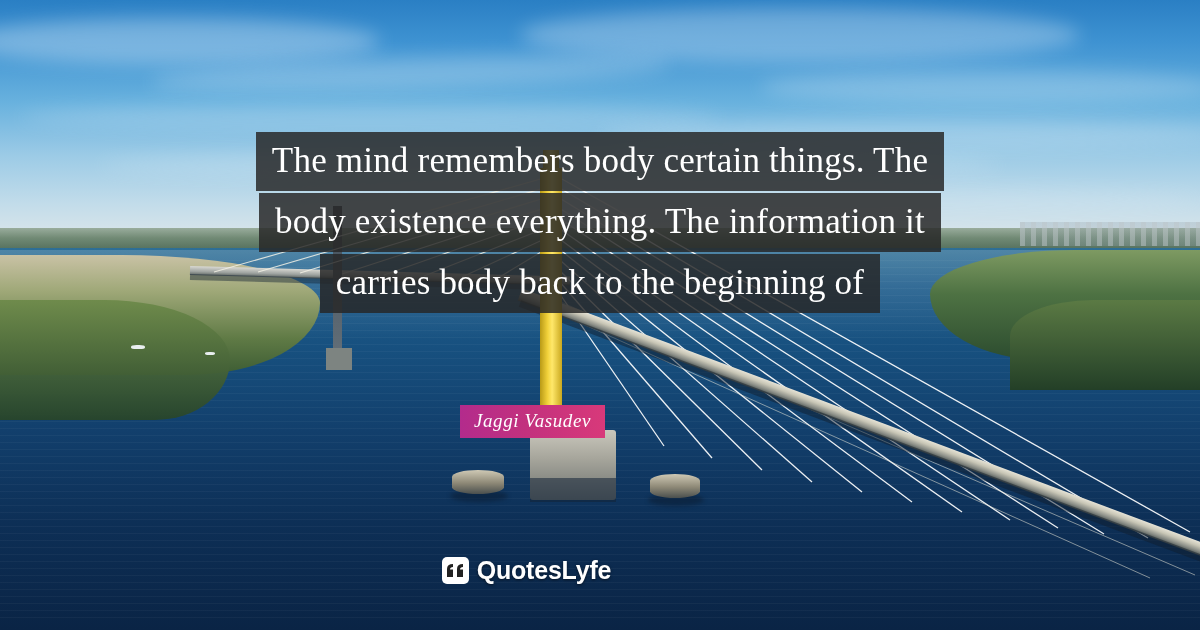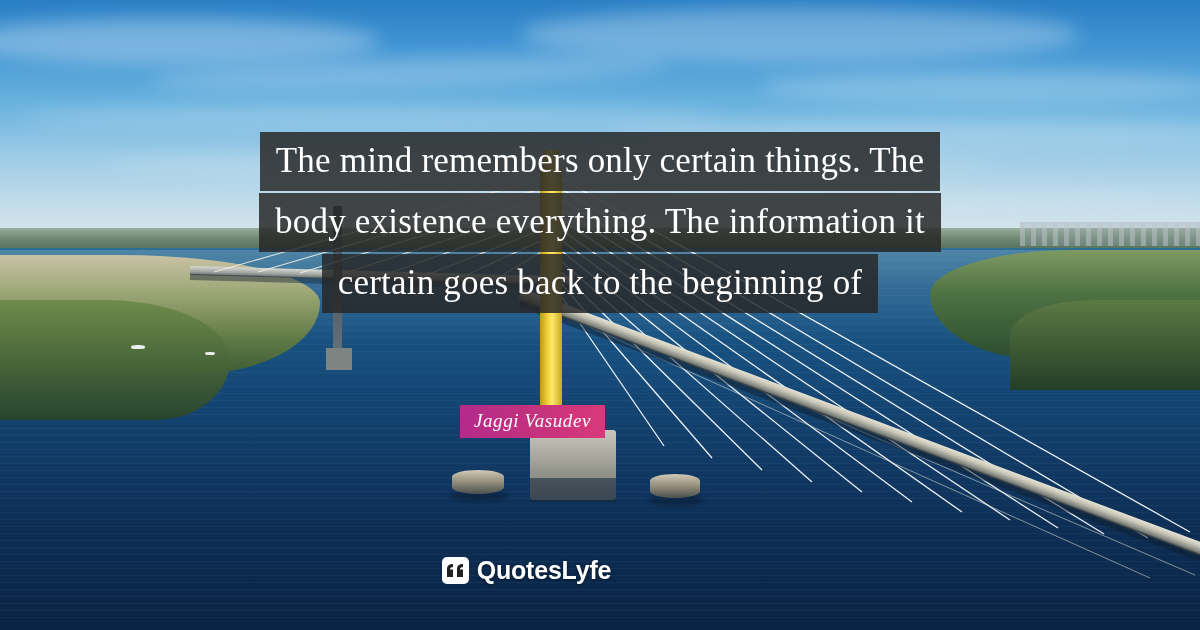--- a/index.html
+++ b/index.html
@@ -368,23 +368,23 @@
     <div class="p-shadow ps1"></div>
     <div class="p-shadow ps2"></div>
     <div class="piling p1"></div>
     <div class="piling p2"></div>
 
     <div class="boat b1"></div>
     <div class="boat b2"></div>
   </div>
 
   <div class="quote-block">
-    <div class="quote-line">The mind remembers only certain things. The</div><br>
+    <div class="quote-line">The mind remembers body certain things. The</div><br>
     <div class="quote-line">body existence everything. The information it</div><br>
-    <div class="quote-line">certain goes back to the beginning of</div><br>
+    <div class="quote-line">carries body back to the beginning of</div><br>
   </div>
 
   <div class="author-wrap">
     <span class="author">Jaggi Vasudev</span>
   </div>
 
   <div class="brand">
     <span class="brand-mark">
       <svg width="19" height="15" viewBox="0 0 19 15" aria-hidden="true">
         <path d="M1 14 L1 6 Q1 1 7 1 L7 4 Q4 4 4 6.5 L7 6.5 L7 14 Z" fill="#222222"></path>

